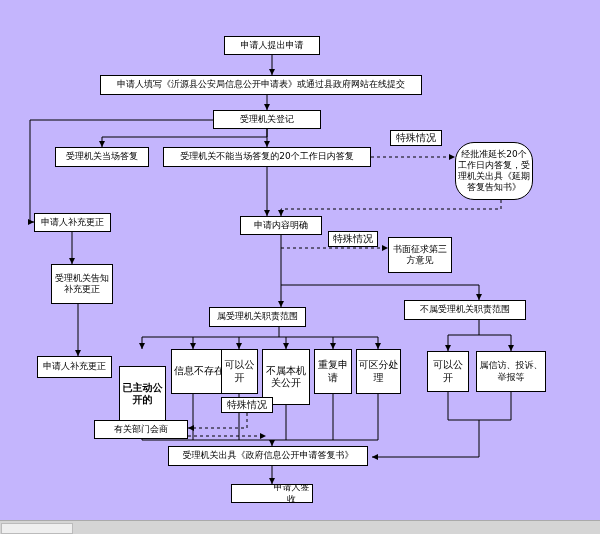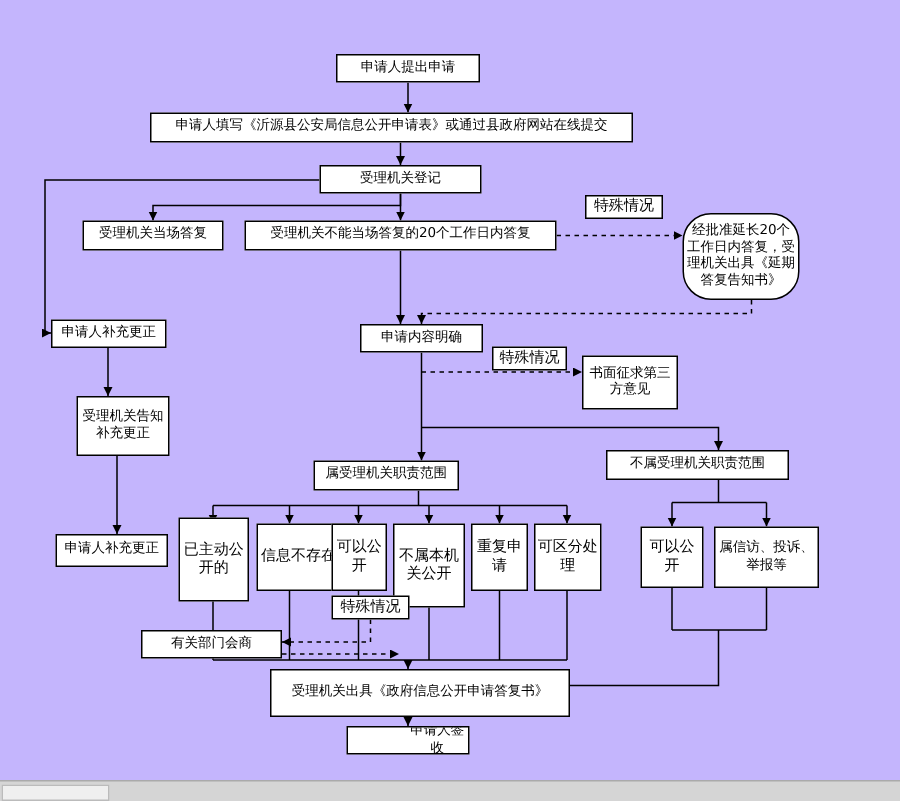--- a/index.html
+++ b/index.html
@@ -82,29 +82,29 @@
       <div class="node small" style="left: 390px; top: 130px; width: 52px; height: 16px;">特殊情况</div>
       <div class="node" style="left: 455px; top: 142px; width: 78px; height: 58px; border-radius: 19px;">经批准延长20个工作日内答复，受理机关出具《延期答复告知书》</div>
       <div class="node" style="left: 34px; top: 213px; width: 77px; height: 19px;">申请人补充更正</div>
       <div class="node" style="left: 240px; top: 216px; width: 82px; height: 19px; text-align: center;">申请内容明确</div>
       <div class="node small" style="left: 328px; top: 231px; width: 50px; height: 16px;">特殊情况</div>
       <div class="node" style="left: 388px; top: 237px; width: 64px; height: 36px;">书面征求第三方意见</div>
       <div class="node" style="left: 51px; top: 264px; width: 62px; height: 40px;">受理机关告知补充更正</div>
       <div class="node" style="left: 209px; top: 307px; width: 97px; height: 20px;">属受理机关职责范围</div>
       <div class="node" style="left: 404px; top: 300px; width: 122px; height: 20px;">不属受理机关职责范围</div>
       <div class="node" style="left: 37px; top: 356px; width: 75px; height: 22px;">申请人补充更正</div>
-      <div class="node small" style="left: 119px; top: 345px; width: 47px; height: 56px;">已主动公开的</div>
+      <div class="node small" style="left: 119px; top: 366px; width: 47px; height: 56px; font-weight: bold;">已主动公开的</div>
       <div class="node small" style="left: 171px; top: 349px; width: 66px; height: 45px;">信息不存在的</div>
       <div class="node small" style="left: 221px; top: 349px; width: 37px; height: 45px;">可以公开</div>
       <div class="node small" style="left: 262px; top: 349px; width: 48px; height: 56px;">不属本机关公开</div>
       <div class="node small" style="left: 314px; top: 349px; width: 38px; height: 45px;">重复申请</div>
       <div class="node small" style="left: 356px; top: 349px; width: 45px; height: 45px;">可区分处理</div>
       <div class="node small" style="left: 427px; top: 351px; width: 42px; height: 41px;">可以公开</div>
       <div class="node" style="left: 476px; top: 351px; width: 70px; height: 41px;">属信访、投诉、举报等</div>
       <div class="node small" style="left: 221px; top: 397px; width: 52px; height: 16px;">特殊情况</div>
       <div class="node" style="left: 94px; top: 420px; width: 94px; height: 19px;">有关部门会商</div>
-      <div class="node" style="left: 180px; top: 446px; width: 200px; height: 32px;">受理机关出具《政府信息公开申请答复书》</div>
+      <div class="node" style="left: 168px; top: 446px; width: 200px; height: 20px;">受理机关出具《政府信息公开申请答复书》</div>
       <div class="node" style="left: 231px; top: 484px; width: 82px; height: 19px; padding-left: 40px;">申请人签收</div>
     </div>
   <div id="bottom-bar">
     <div class="thumb"></div>
   </div>
 </div>
 
 </body></html>

